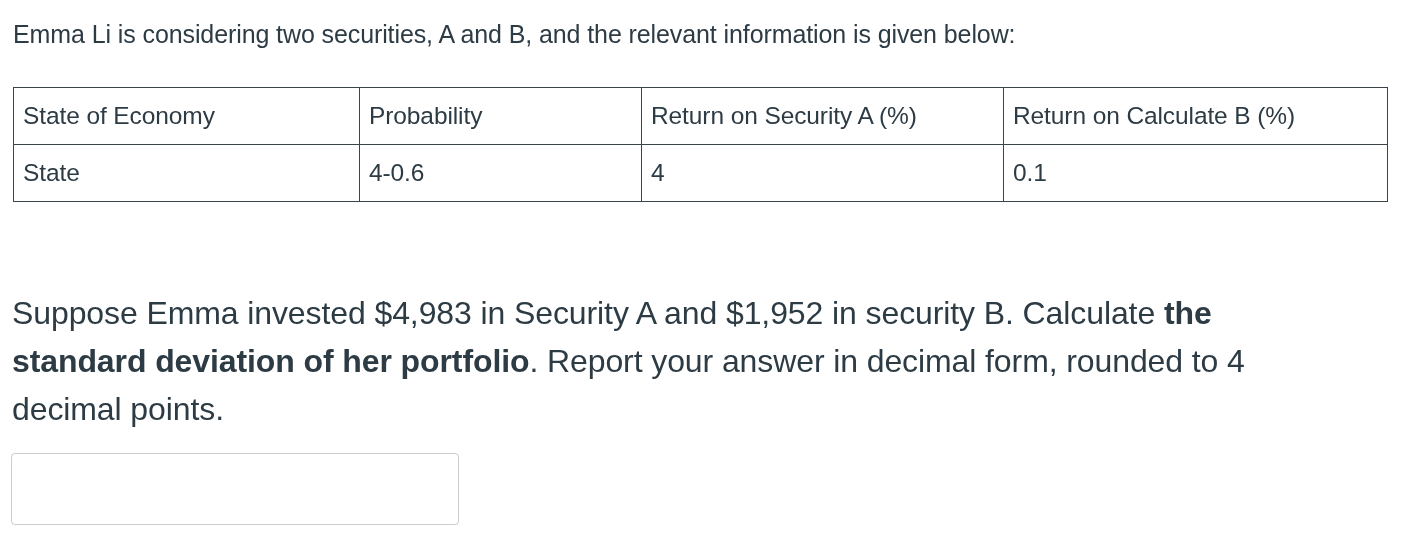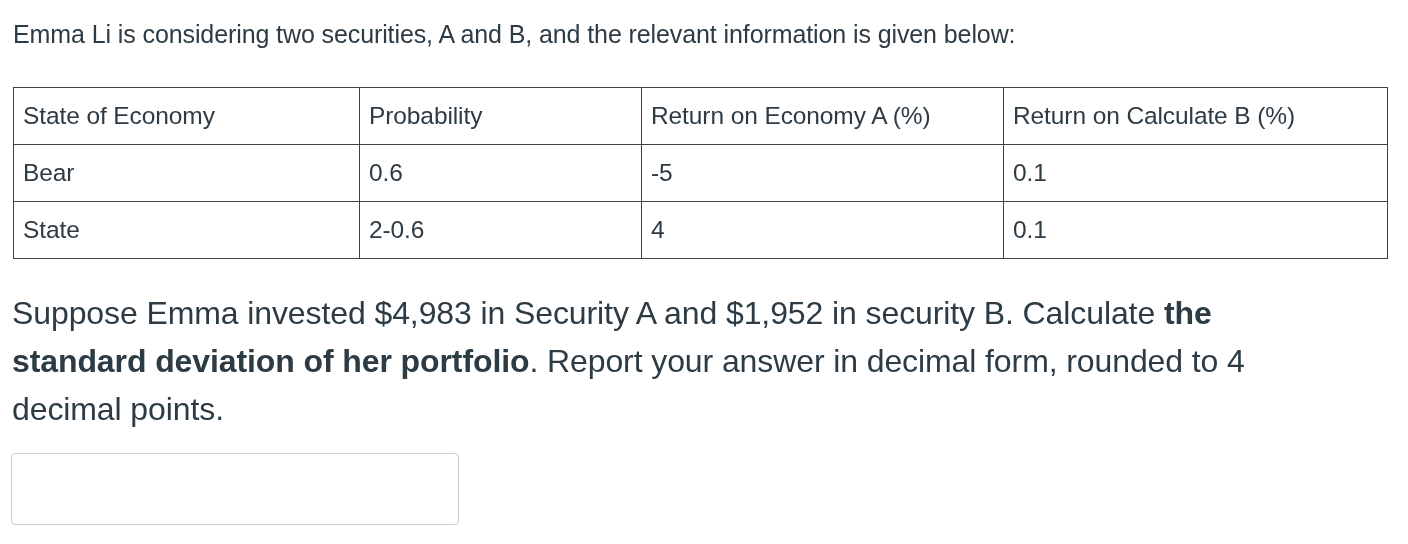--- a/index.html
+++ b/index.html
@@ -97,32 +97,26 @@
     <colgroup>
       <col class="col-state">
         <col class="col-prob">
         <col class="col-ra">
         <col class="col-rb">
     </colgroup>
     <tbody>
       <tr>
         <td>State of Economy</td>
         <td>Probability</td>
-        <td>Return on Economy A (%)</td>
+        <td>Return on Security A (%)</td>
         <td>Return on Calculate B (%)</td>
       </tr>
       <tr>
-        <td>Bear</td>
-        <td>0.6</td>
-        <td>-5</td>
-        <td>0.1</td>
-      </tr>
-      <tr>
         <td>State</td>
-        <td>2-0.6</td>
+        <td>4-0.6</td>
         <td>4</td>
         <td>0.1</td>
       </tr>
     </tbody>
   </table>
 
   <div class="question"><span>Suppose Emma invested $4,983 in Security A and $1,952 in security B. Calculate </span><b>the standard deviation of her portfolio</b><span>. Report your answer in decimal form, rounded to 4 decimal points.</span></div>
 
   <input class="answer-input" type="text" placeholder="" style="">
 

